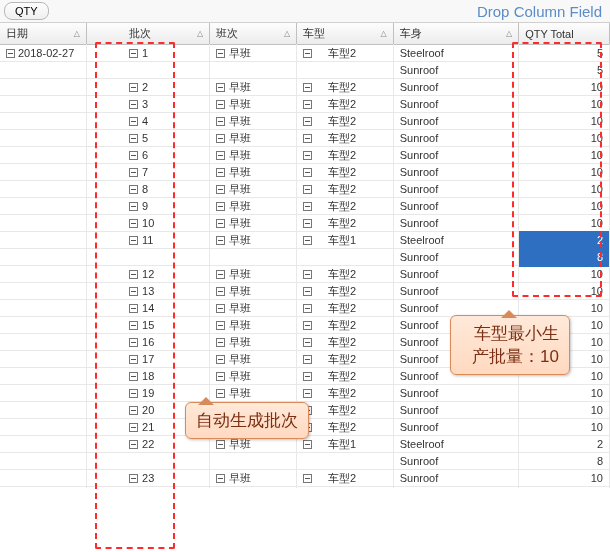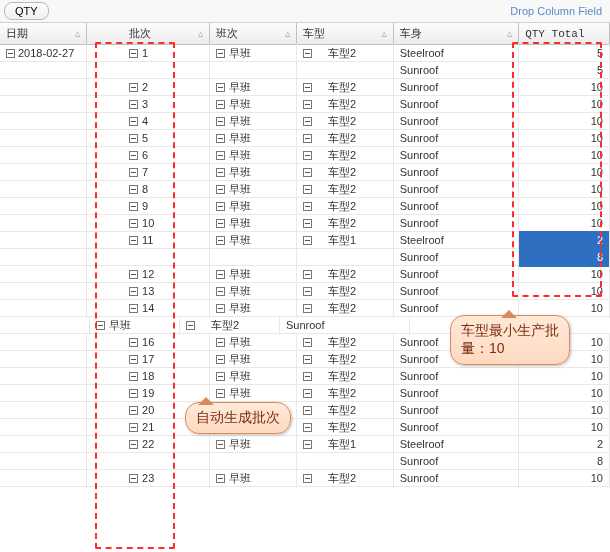--- a/index.html
+++ b/index.html
@@ -1,37 +1,37 @@
 <!DOCTYPE html>
 <html><head>
 <meta charset="utf-8">
 <style>
 * { box-sizing: border-box; margin: 0; padding: 0; }
 body { font-family: "Microsoft YaHei", Arial, sans-serif; font-size: 11px; background: #fff; width: 610px; height: 552px; overflow: hidden; position: relative; }
 .top-bar { display: flex; justify-content: space-between; align-items: center; padding: 2px 4px; background: #f8f8f8; border-bottom: 1px solid #d0d0d0; }
 .qty-btn { background: linear-gradient(#fdfdfd,#f0f0f0); border: 1px solid #b8b8b8; border-radius: 8px; padding: 2px 10px; font-size: 11px; cursor: pointer; }
-.drop-field { color: #5b8cc7; font-size: 11px; padding-right: 4px; }
-.header-row { display: flex; background: linear-gradient(#fdfdfd,#ececec); border-bottom: 1px solid #c0c0c0; font-family: Liberation Mono, monospace; }
+.drop-field { color: #5b8cc7; font-size: 15px; padding-right: 4px; }
+.header-row { display: flex; background: linear-gradient(#fdfdfd,#ececec); border-bottom: 1px solid #c0c0c0; }
 .hcell { border-right: 1px solid #c0c0c0; padding: 3px 6px; display: flex; align-items: center; justify-content: space-between; position: relative; font-size: 11px; color: #333; }
 .hcell .sort { font-size: 8px; color: #888; }
 .col-date { width: 90px; }
 .col-batch { width: 90px; margin-left: 36px; }
 .col-shift { width: 90px; }
 .col-cartype { width: 100px; gap: 12px; }
 .col-body { width: 130px; }
 .col-qty { width: 94px; text-align: right; }
 .grid { position: relative; }
 .row { display: flex; border-bottom: 1px solid #e8e8e8; height: 17px; align-items: center; }
 .cell { border-right: 1px solid #e8e8e8; padding: 0 6px; height: 19px; display: flex; align-items: center; font-size: 11px; color: #333; overflow: hidden; white-space: nowrap; }
 .cell.num { justify-content: flex-end; }
 .expander { display: inline-block; width: 9px; height: 9px; border: 1px solid #767676; background: #fff; position: relative; margin-right: 4px; flex-shrink: 0; }
 .expander::before { content: ""; position: absolute; top: 3px; left: 1px; width: 5px; height: 1px; background: #555; }
 .cell.date-cell .expander { margin-right: 3px; }
 .row.sel .cell.col-qty { background: #2f6fc1; color: #fff; }
-.annotation { position: absolute; background: linear-gradient(#ffe9d9,#ffd9c0); border: 1px solid #d98a5a; border-radius: 14px; padding: 6px 10px; font-size: 14px; color: #7a2e12; box-shadow: 1px 1px 3px rgba(0,0,0,0.25); z-index: 20; }
+.annotation { position: absolute; background: linear-gradient(#ffe9d9,#ffd9c0); border: 1px solid #d98a5a; border-radius: 6px; padding: 6px 10px; font-size: 17px; color: #7a2e12; box-shadow: 1px 1px 3px rgba(0,0,0,0.25); z-index: 20; text-align: right; }
 .annotation::before { content: ""; position: absolute; width: 0; height: 0; }
 .ann1 { top: 315px; left: 450px; width: 120px; }
 .ann1::before { top: -14px; left: 50px; border: 8px solid transparent; border-bottom-color: #d98a5a; }
 .ann2 { top: 402px; left: 185px; }
 .ann2::before { top: -14px; left: 12px; border: 8px solid transparent; border-bottom-color: #d98a5a; }
 .dash-box { position: absolute; border: 2px dashed #ff2a2a; pointer-events: none; z-index: 5; }
 .dash-batch { top: 42px; left: 95px; width: 80px; height: 507px; border-radius: 2px; }
 .dash-qty   { top: 42px; left: 512px; width: 90px; height: 255px; border-radius: 2px; }
 </style>
 </head>
@@ -429,20 +429,24 @@
         <span>Sunroof</span>
       </div>
       <div class="cell col-qty num">
         <span>10</span>
       </div>
     </div>
     <div class="row">
       <div class="cell col-date date-cell">
         <span></span>
       </div>
+      <div class="cell col-batch">
+        <span class="expander"></span>
+        <span>15</span>
+      </div>
       <div class="cell col-shift">
         <span class="expander"></span>
         <span>早班</span>
       </div>
       <div class="cell col-cartype">
         <span class="expander"></span>
         <span>车型2</span>
       </div>
       <div class="cell col-body">
         <span>Sunroof</span>

